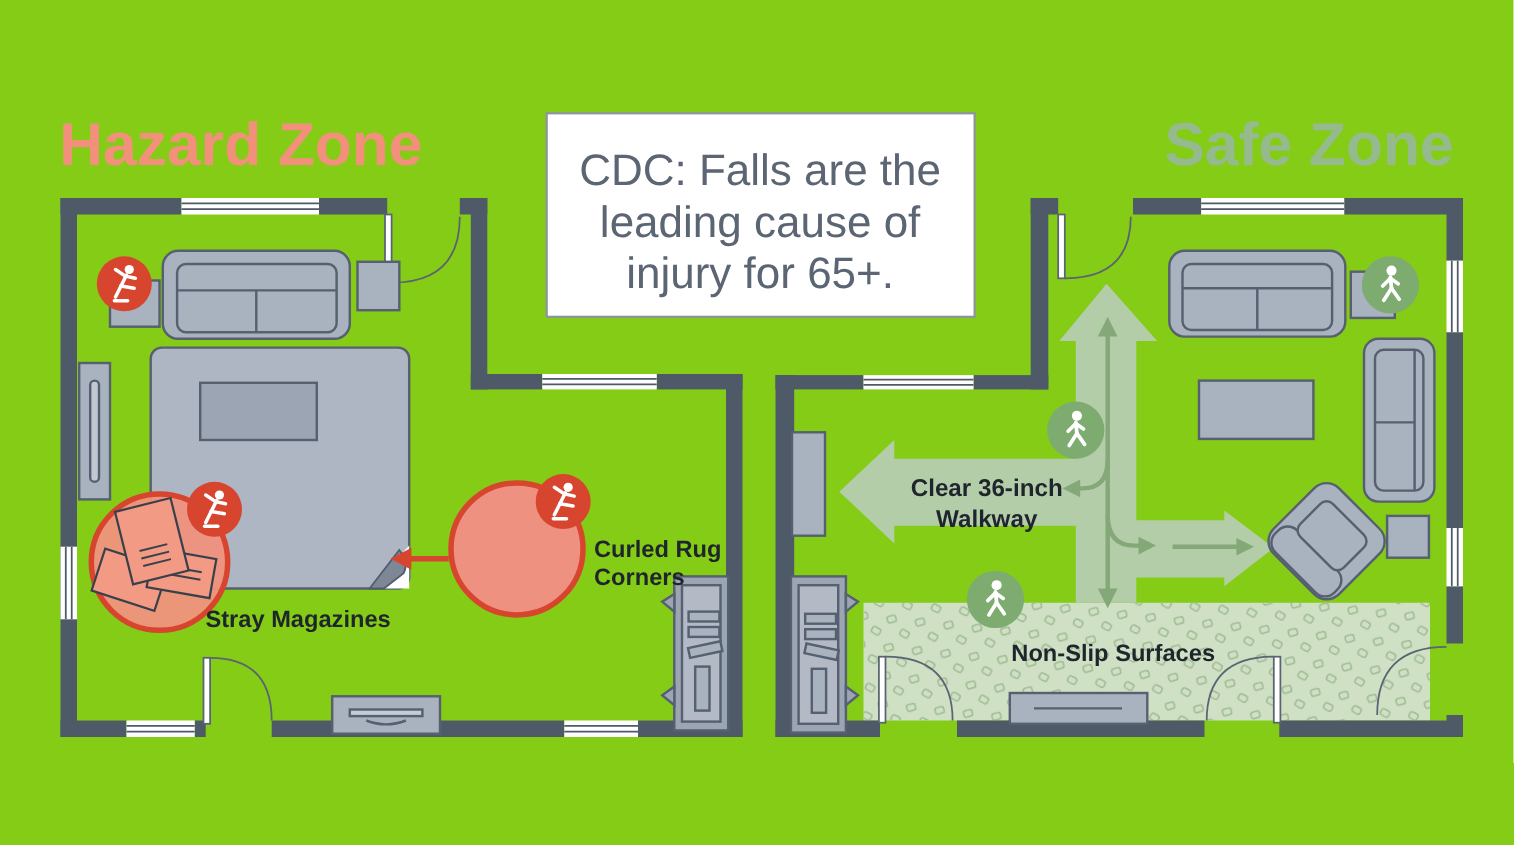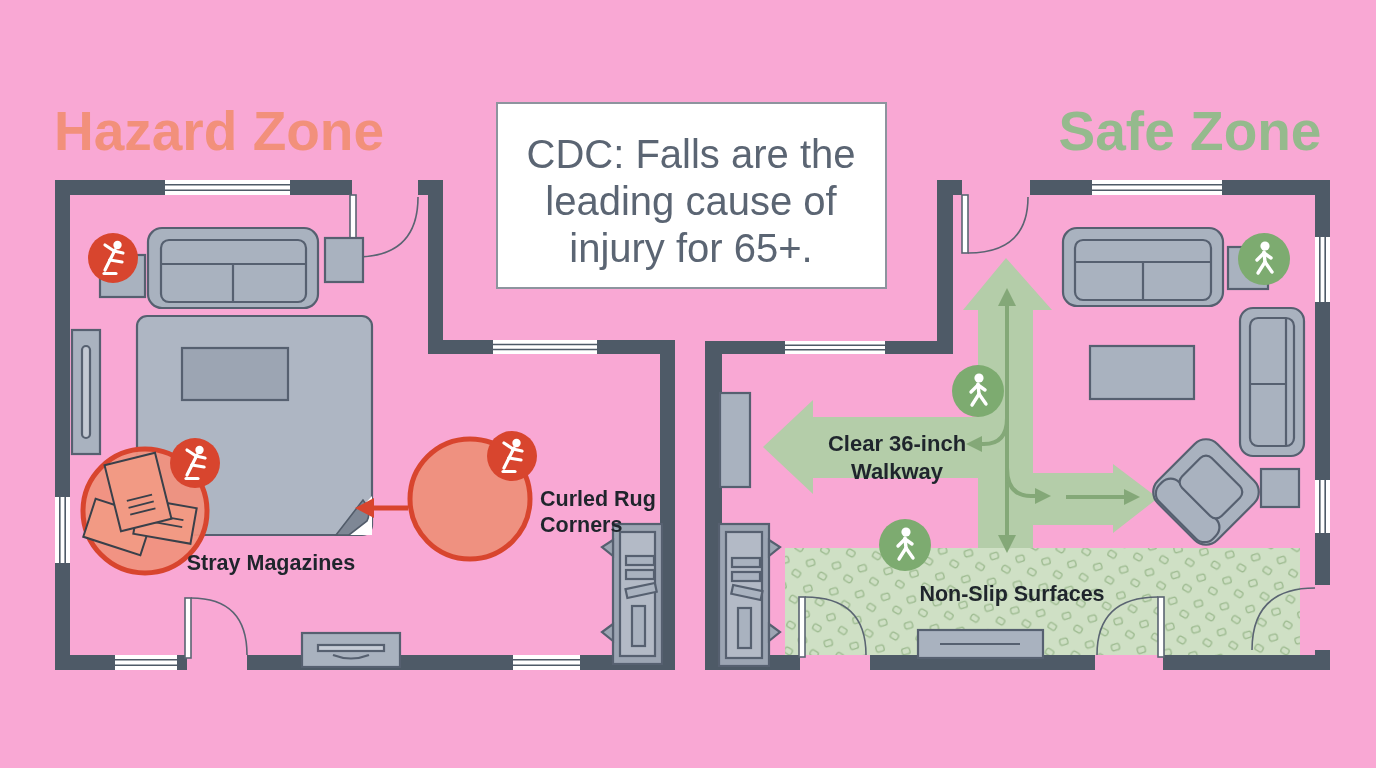--- a/index.html
+++ b/index.html
@@ -1,16 +1,16 @@
 <!DOCTYPE html>
 <html><head>
 <meta charset="utf-8">
 <style>
   html,body{margin:0;padding:0;background:#ffffff;}
-  .stage{position:relative;width:1376px;height:768px;background:#f9a8d4;overflow:hidden;
+  .stage{position:relative;width:1376px;height:768px;background:#84cc16;overflow:hidden;
          font-family:"Liberation Sans", sans-serif;}
   svg text{font-family:"Liberation Sans", sans-serif;}
 </style>
 </head>
 <body>
 
 <div class="stage">
 <svg width="1376" height="768" viewBox="0 0 1376 768">
   <defs>
     <pattern id="nonslipPat" width="26" height="26" patternUnits="userSpaceOnUse" patternTransform="rotate(6)">

